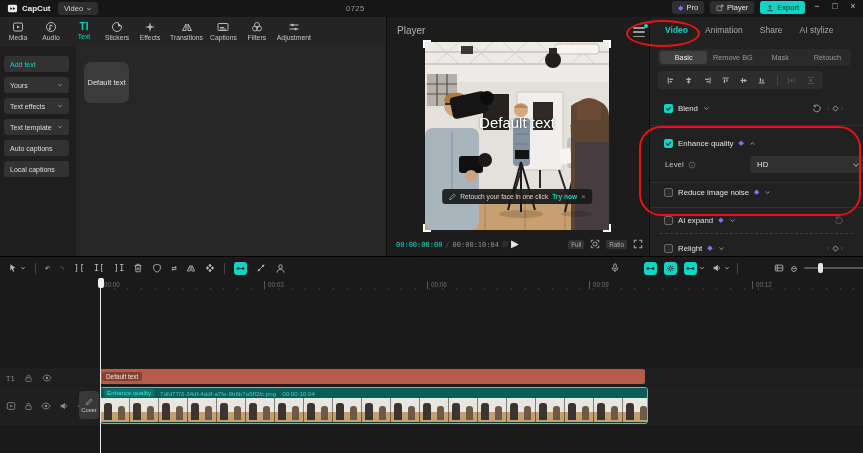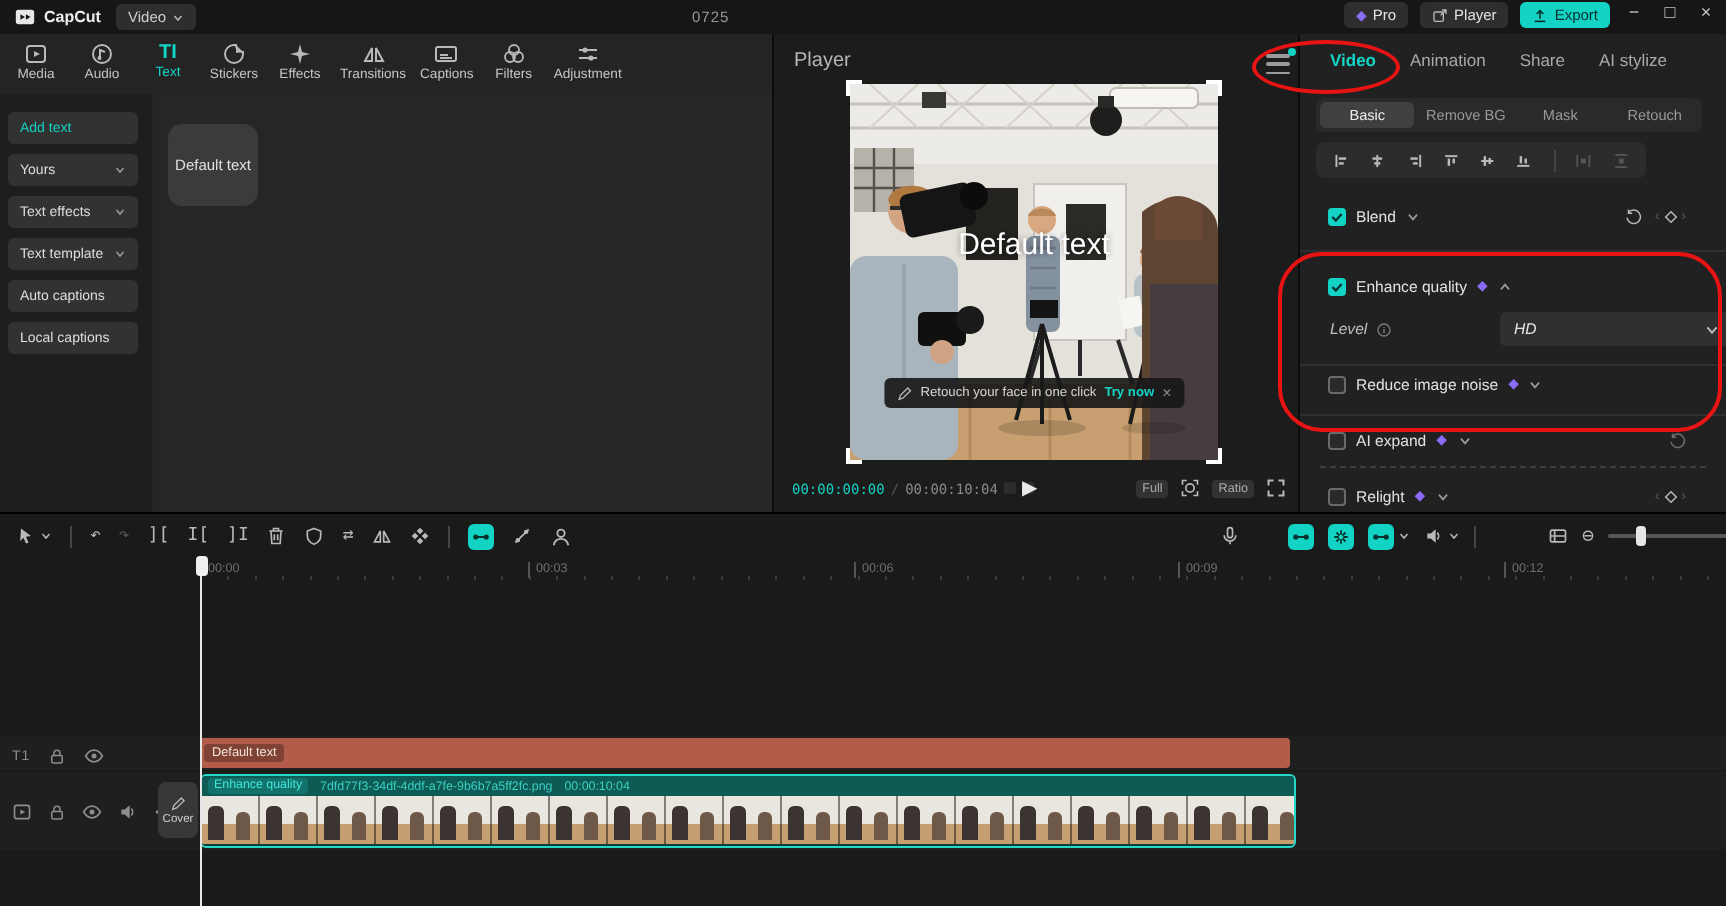--- a/index.html
+++ b/index.html
@@ -95,21 +95,21 @@
   .cb.on { background:var(--accent); display:flex; align-items:center; justify-content:center; }
   .cb.off { border:1px solid #6a6a6a; background:#2a2a2a; }
   .plabel { font-size:7.8px; color:#e2e2e2; }
   .gem { color:var(--purple); font-size:7px; }
   .chev { font-size:6px; color:#9a9a9a; }
   .rt-right { position:absolute; right:12px; display:flex; align-items:center; gap:6px; }
   .kf { display:flex; align-items:center; gap:1px; color:#8c8c8c; font-size:8px; }
   .kf .lr { color:#5a5a5a; font-size:7px; }
   .divider { position:absolute; left:0; right:0; height:1px; background:#303030; }
   .divider.dashed { background:none; border-top:1px dashed #3e3e3e; left:10px; right:10px; }
-  #level-row { position:absolute; left:15px; top:139px; right:10px; height:17px; display:flex; align-items:center;font-style:italic; }
+  #level-row { position:absolute; left:15px; top:139px; right:10px; height:17px; display:flex; align-items:center; }
   #level-dd { position:absolute; left:85px; top:0; width:117px; height:17px; background:#303030;
               border-radius:3px; display:flex; align-items:center; justify-content:space-between;
               padding:0 7px; font-size:7.8px; color:#e6e6e6; }
 
   
   .ann { position:absolute; border:2.5px solid var(--annotation); pointer-events:none; z-index:50; }
   #ann-ellipse { left:626px; top:20px; width:74px; height:27px; border-radius:50%; }
   #ann-rect { left:639px; top:126px; width:222px; height:90px; border-radius:22px; }
 
   

